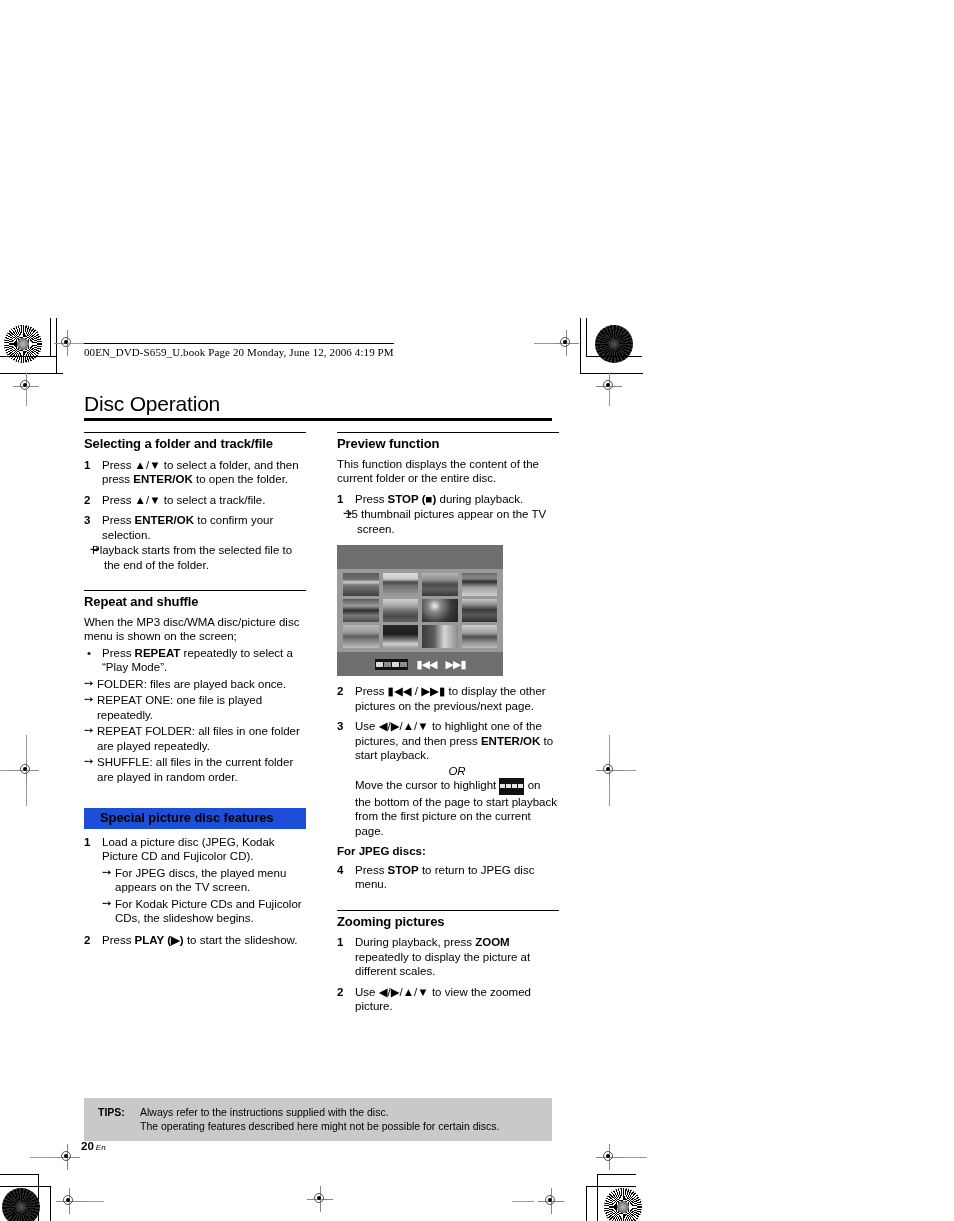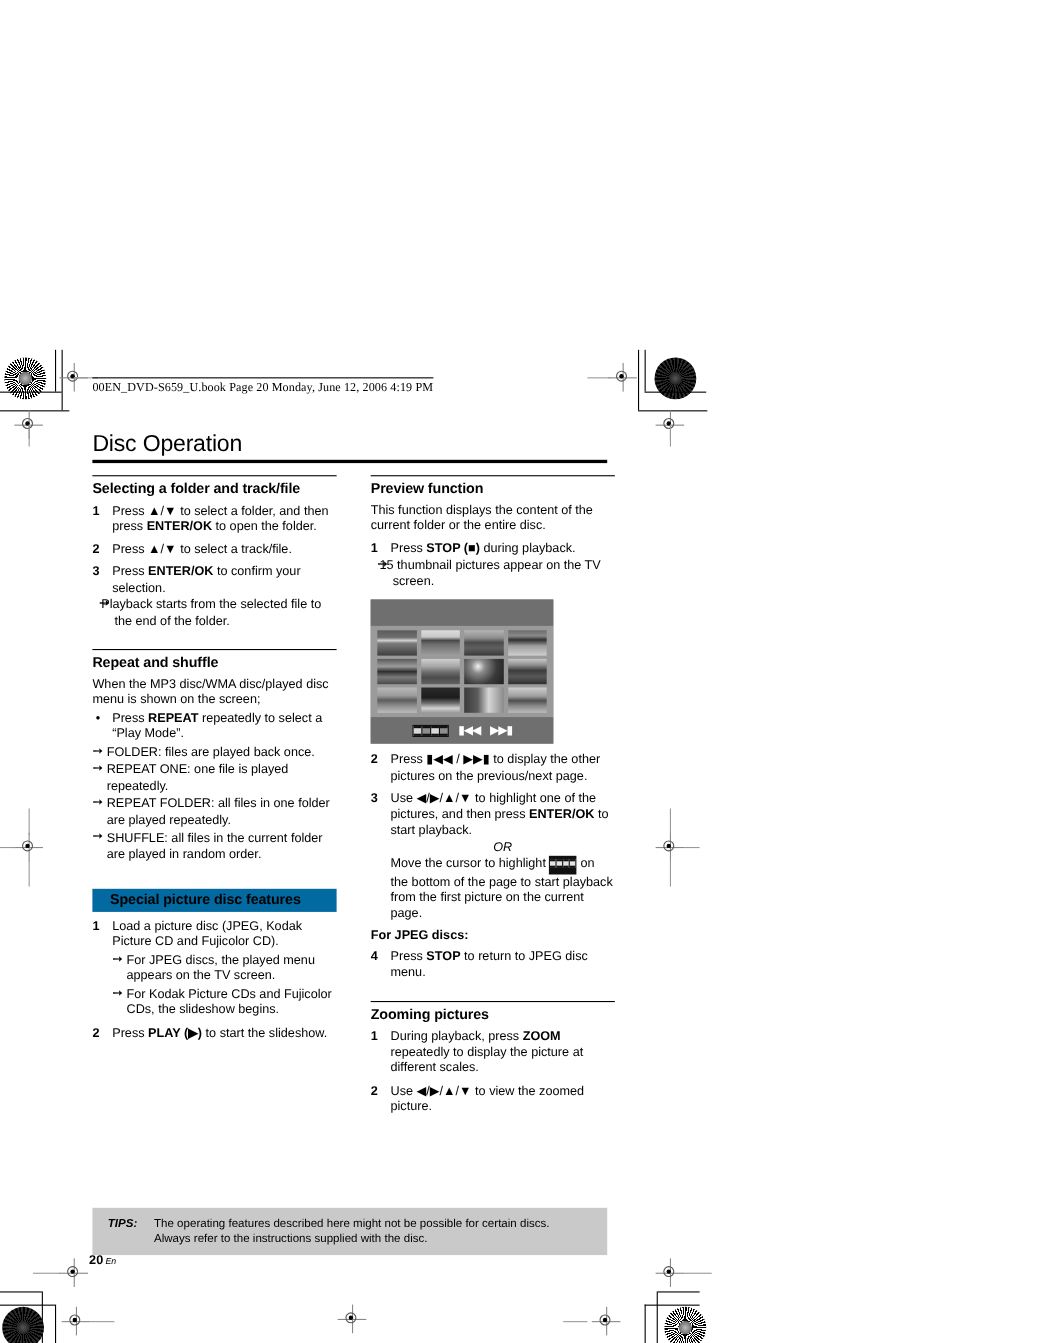--- a/index.html
+++ b/index.html
@@ -134,21 +134,21 @@
     margin: 0;
     padding-top: 4px;
     border-top: 1.5px solid #000;
     font-size: 13px;
     font-weight: bold;
     letter-spacing: -0.1px;
   }
 
   h3.sec-gray {
     margin: 0;
-    background: #0369a1;
+    background: #1d4ed8;
     font-size: 13px;
     font-weight: bold;
     padding: 3px 0 3px 16px;
     letter-spacing: -0.1px;
   }
 
   p.body {
     margin: 5px 0 0 0;
   }
 
@@ -294,21 +294,20 @@
     box-sizing: border-box;
     padding: 7px 10px 8px 12px;
     font-size: 10.5px;
     line-height: 14px;
   }
   .tips .lbl {
     position: absolute;
     left: 14px;
     top: 7px;
     font-weight: bold;
-    font-style: italic;
     font-size: 10.5px;
   }
   .tips .body-txt { padding-left: 44px; }
 
   .folio {
     position: absolute;
     left: 81px;
     top: 1140px;
     font-size: 11.5px;
     font-weight: bold;
@@ -466,21 +465,21 @@
     <span>Press <b>ENTER/OK</b> to confirm your selection.</span>
     <div class="arrow hang" style="padding-left:12px;">
       <span class="ar">➙</span>
       <span style="display:inline-block; padding-left:2px;">Playback starts from the selected file to the end of the folder.</span>
     </div>
   </div>
 
   <div style="height:18px;"></div>
 
   <h3 class="sec">Repeat and shuffle</h3>
-  <p class="body">When the MP3 disc/WMA disc/played disc menu is shown on the screen;</p>
+  <p class="body">When the MP3 disc/WMA disc/picture disc menu is shown on the screen;</p>
 
   <div class="row row-tight">
     <span class="bul">•</span>
     <span>Press <b>REPEAT</b> repeatedly to select a “Play Mode”.</span>
   </div>
 
   <div class="arrow" style="margin-top:2px;">
     <span class="ar">➙</span>
     <span>FOLDER: files are played back once.</span>
   </div>
@@ -599,20 +598,20 @@
   <div class="row">
     <span class="num">2</span>
     <span>Use <span class="nowrap">◀/▶/▲/▼</span> to view the zoomed picture.</span>
   </div>
 
 </div>
 
 <div class="tips">
   <span class="lbl">TIPS:</span>
   <div class="body-txt">
+    <div>Always refer to the instructions supplied with the disc.</div>
     <div>The operating features described here might not be possible for certain discs.</div>
-    <div>Always refer to the instructions supplied with the disc.</div>
   </div>
 </div>
 
 <div class="folio">
   <span>20</span><span class="en">En</span>
 </div>
 
 </body></html>

